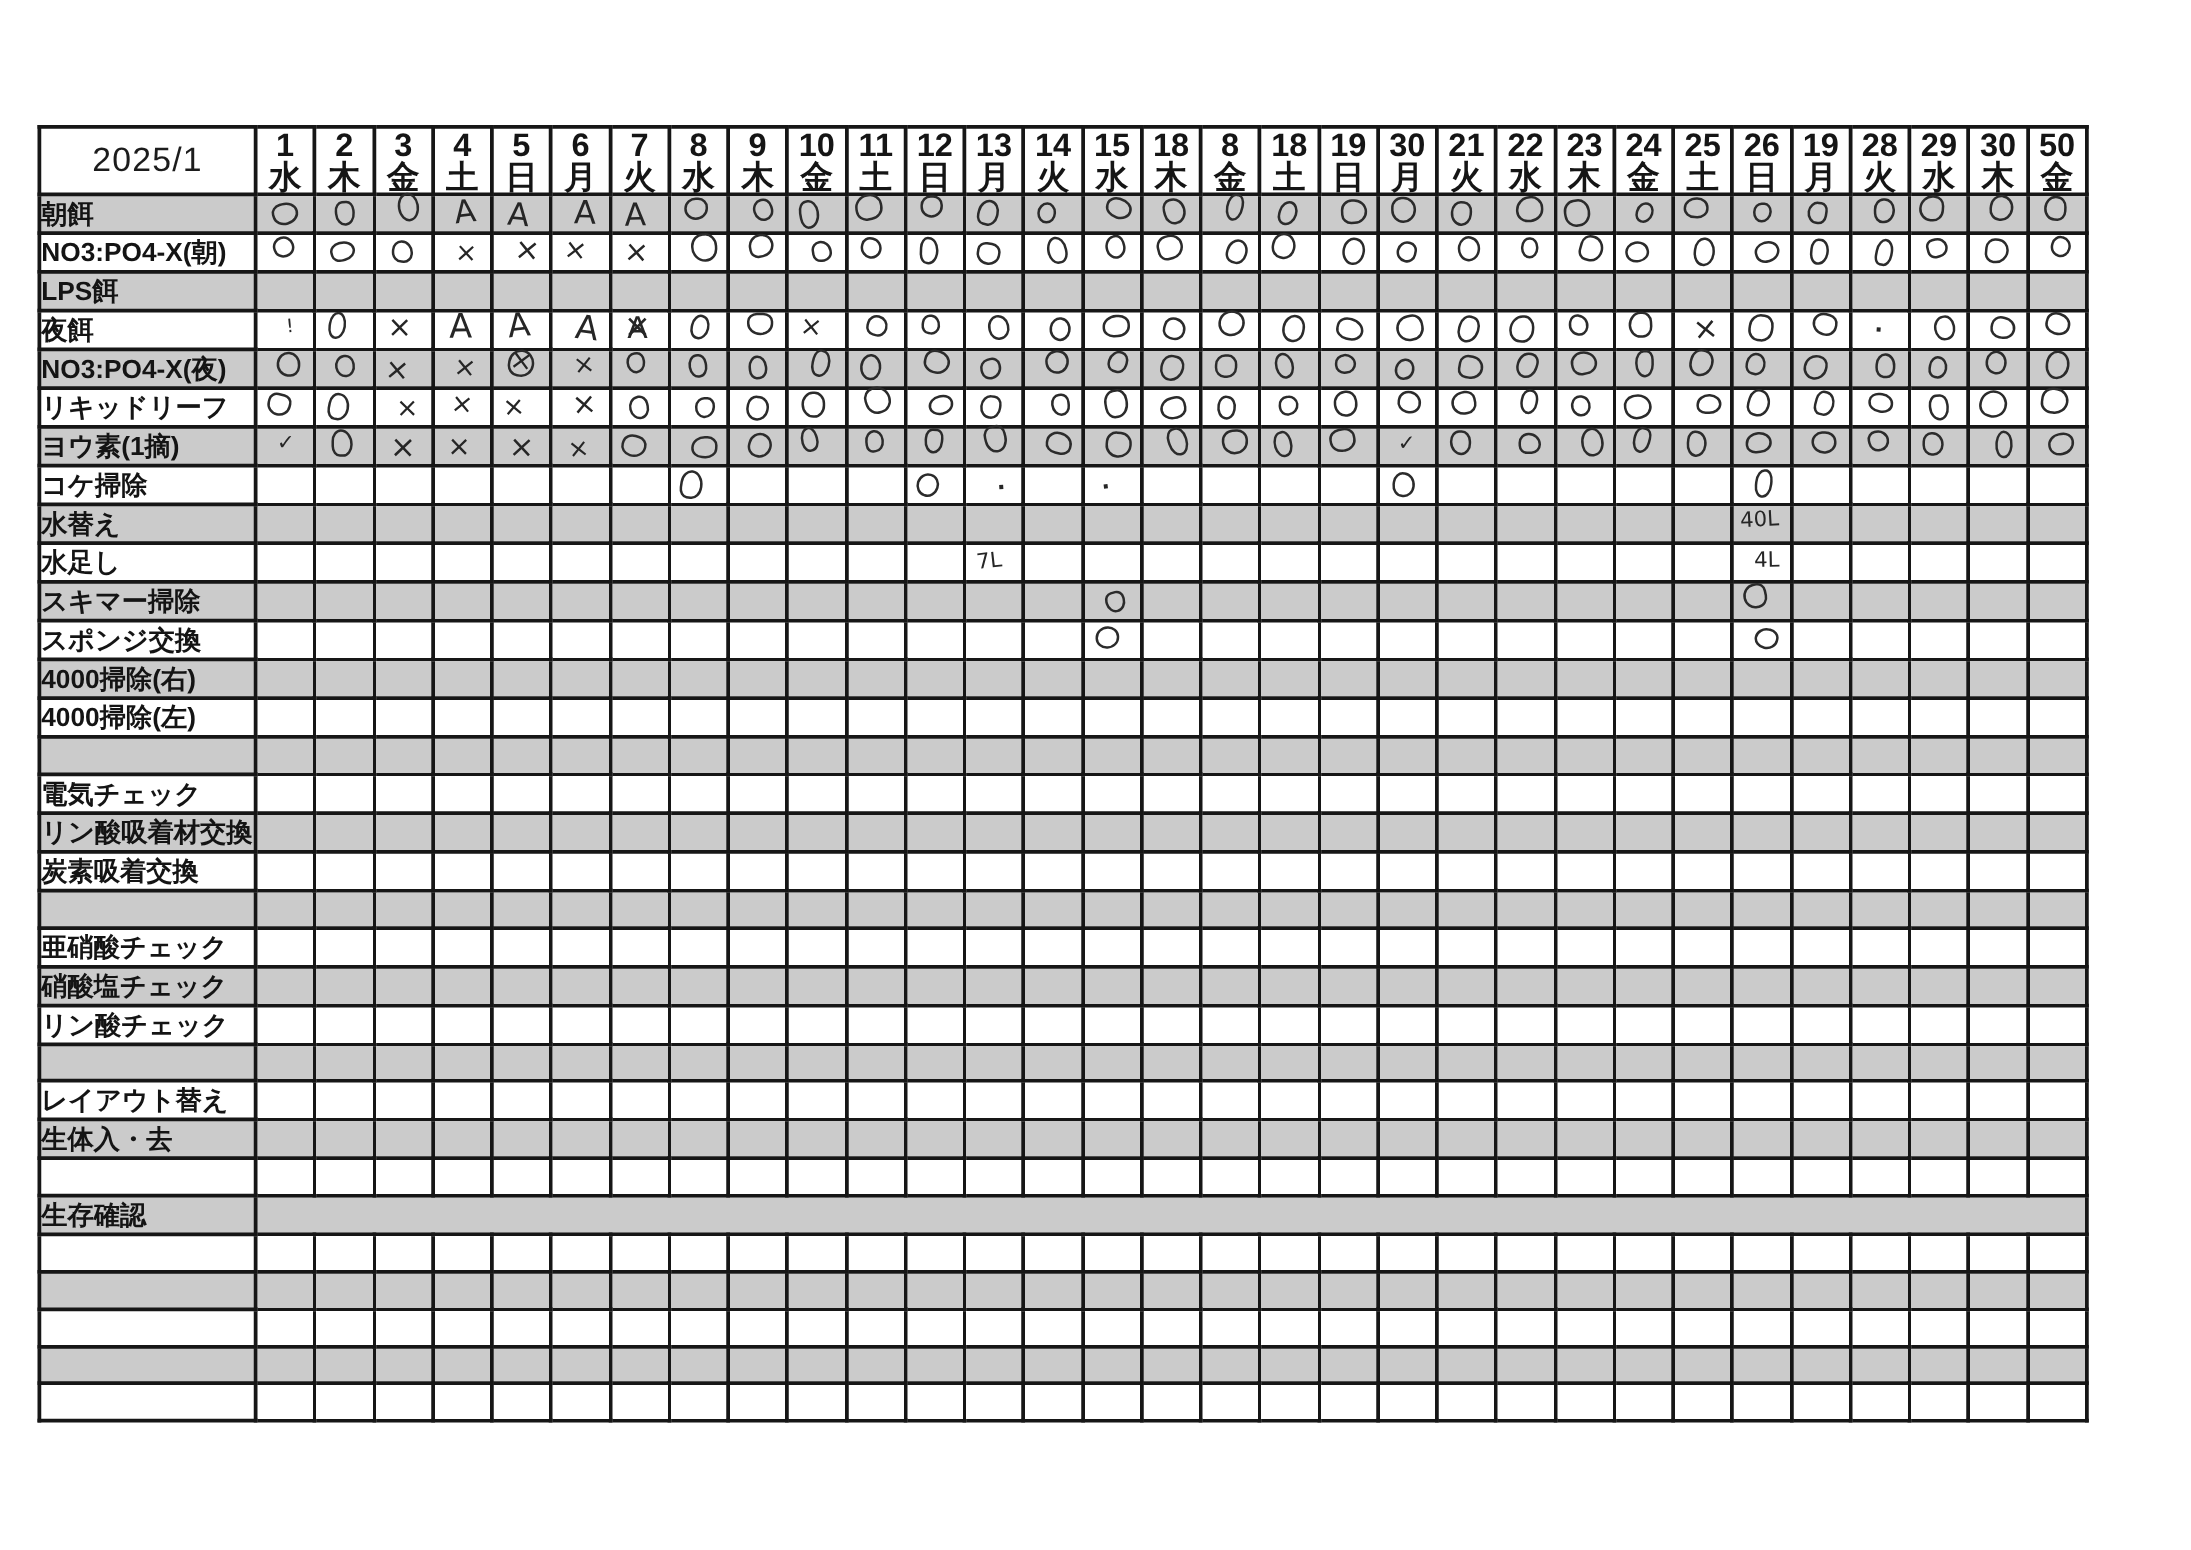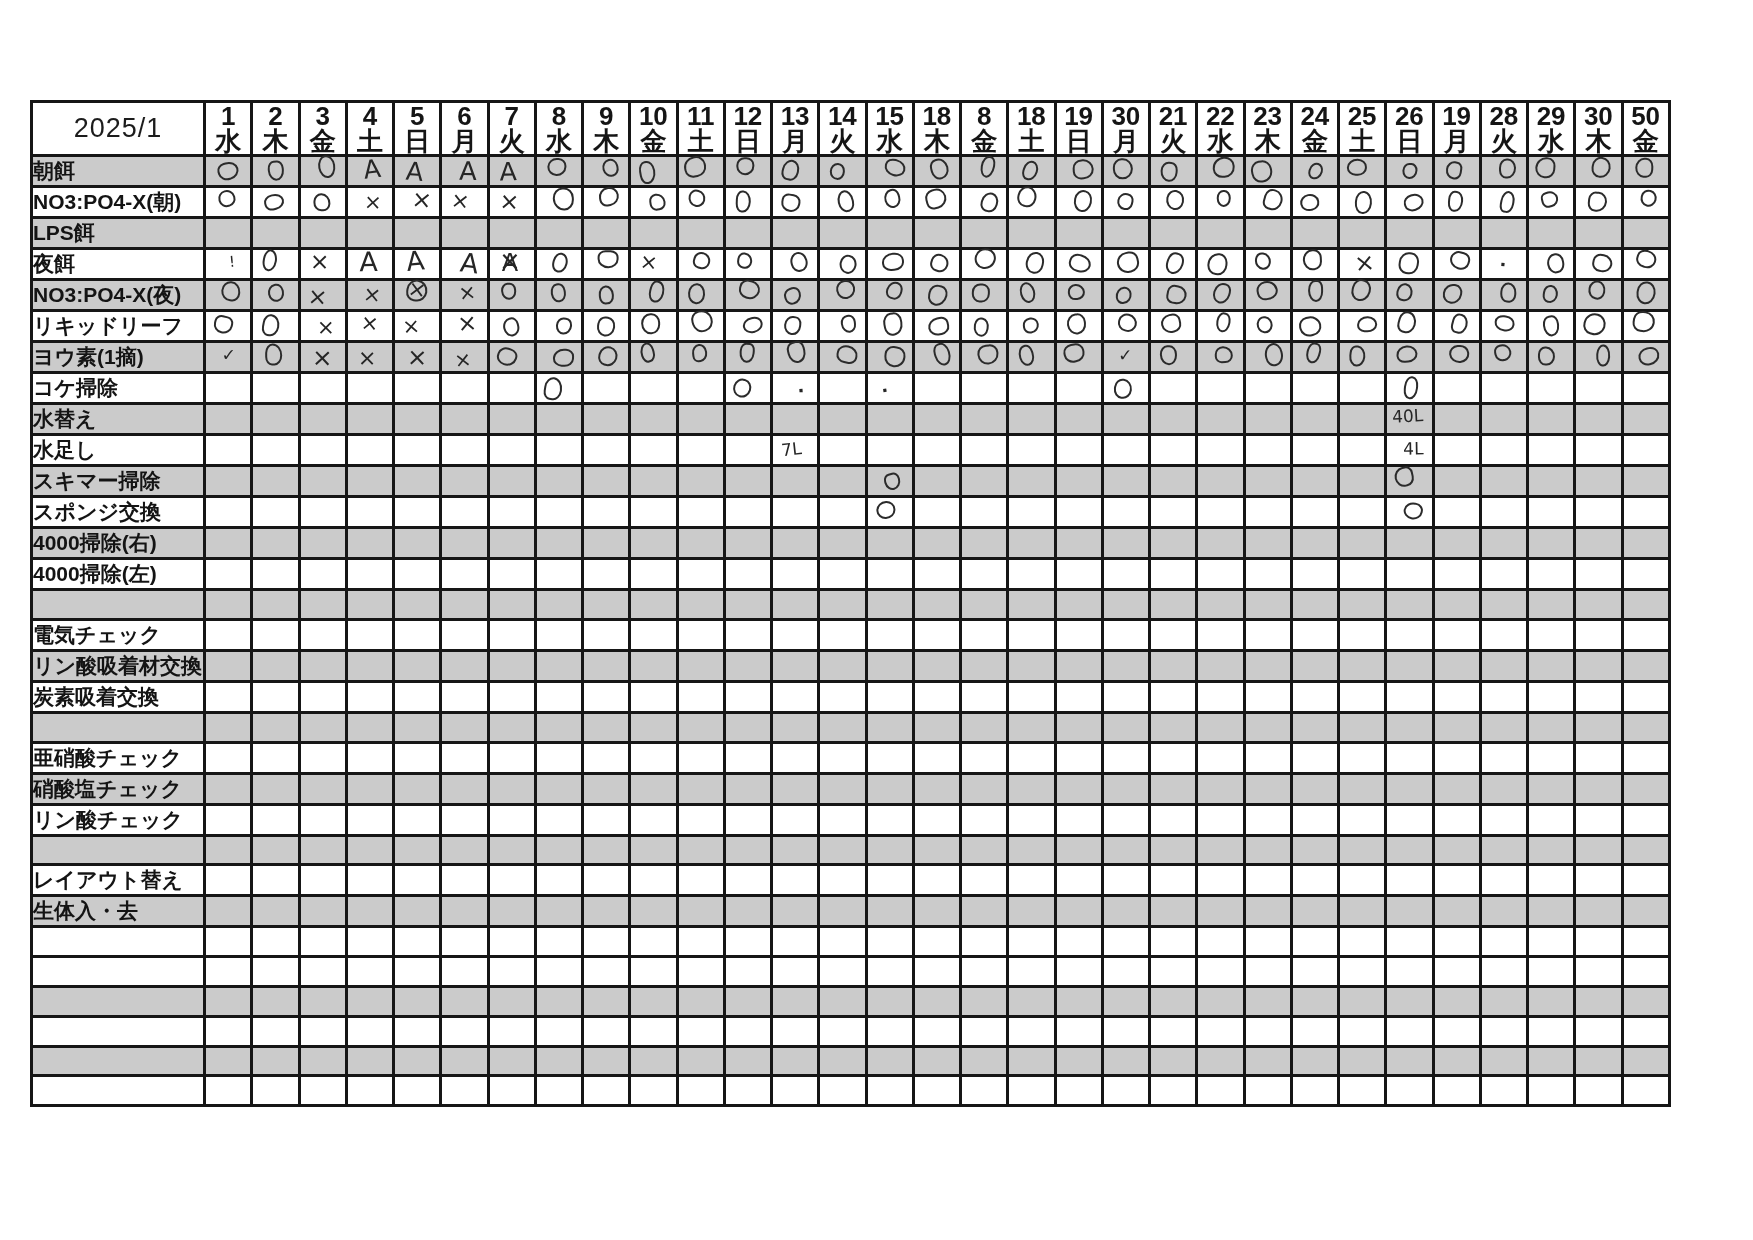--- a/index.html
+++ b/index.html
@@ -1145,20 +1145,24 @@
             <td class="mark-cell"></td>
             <td class="mark-cell"></td>
             <td class="mark-cell"></td>
             <td class="mark-cell"></td>
             <td class="mark-cell"></td>
             <td class="mark-cell"></td>
             <td class="mark-cell"></td>
             <td class="mark-cell"></td>
             <td class="mark-cell"></td>
           </tr>
+          <tr class="shaded">
+            <th class="row-label">生存確認</th>
+            <td colspan="31" class="merged-cell"></td>
+          </tr>
           <tr>
             <th class="row-label"></th>
             <td class="mark-cell"></td>
             <td class="mark-cell"></td>
             <td class="mark-cell"></td>
             <td class="mark-cell"></td>
             <td class="mark-cell"></td>
             <td class="mark-cell"></td>
             <td class="mark-cell"></td>
             <td class="mark-cell"></td>

